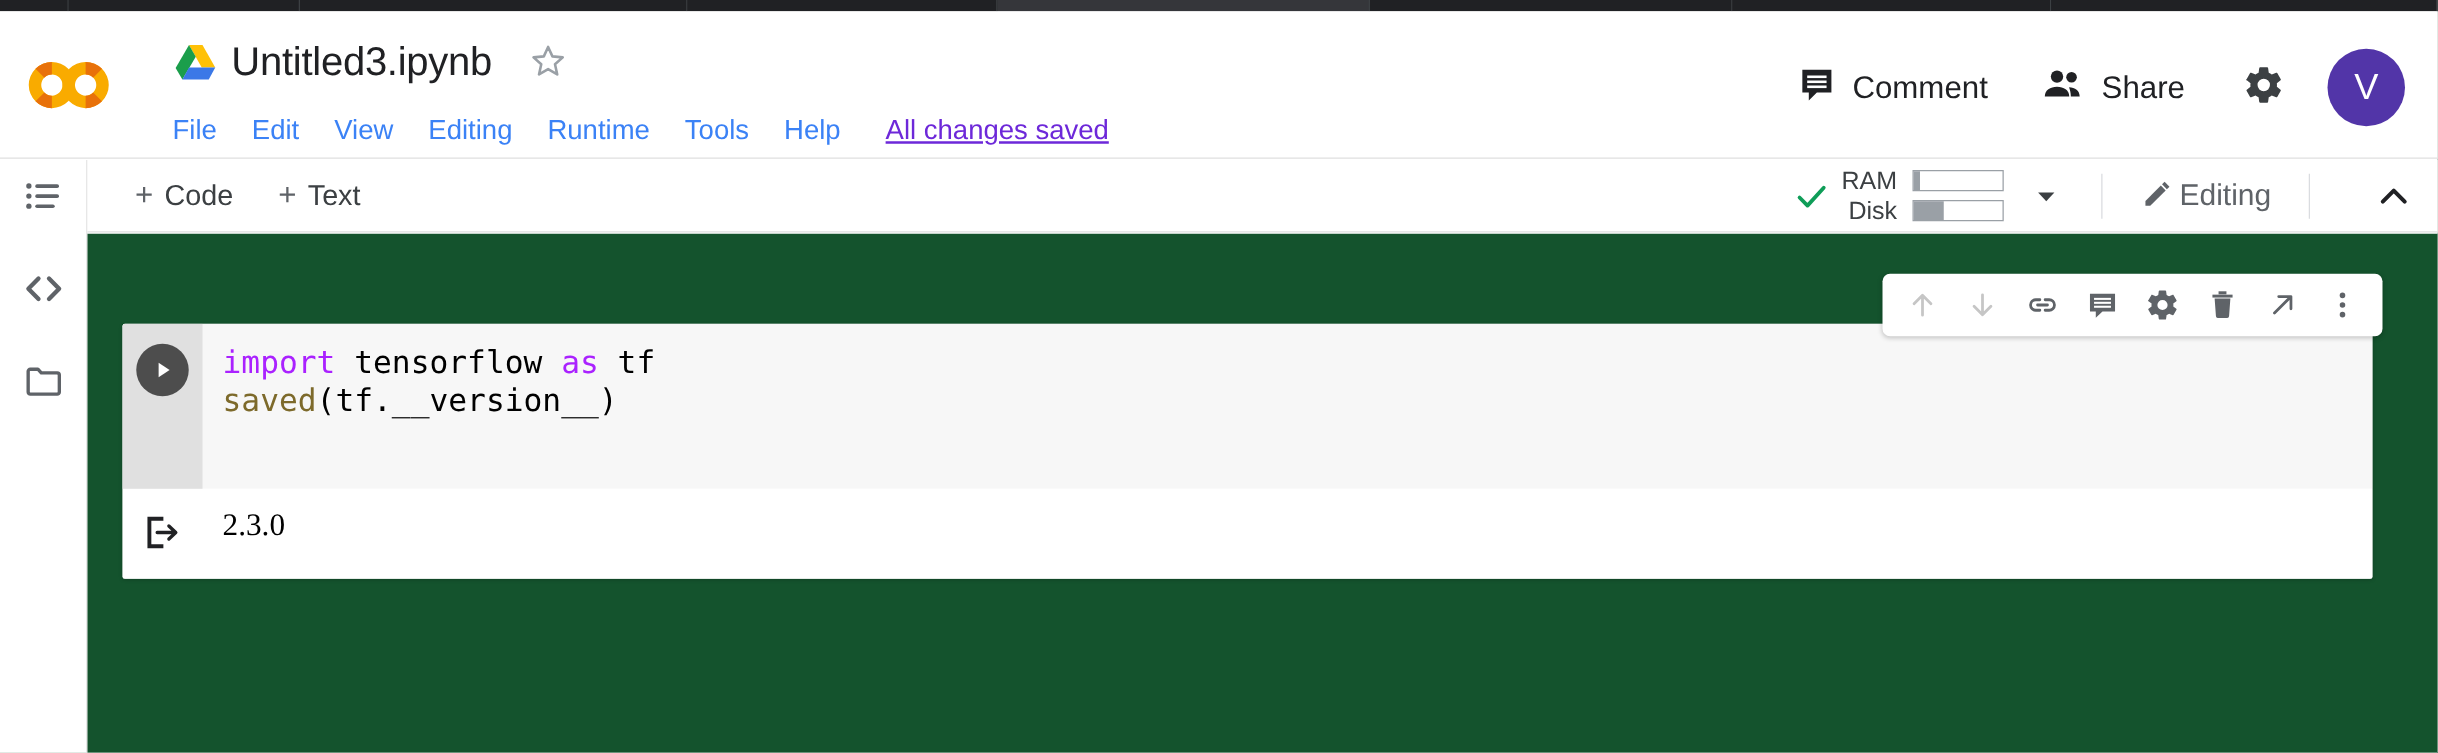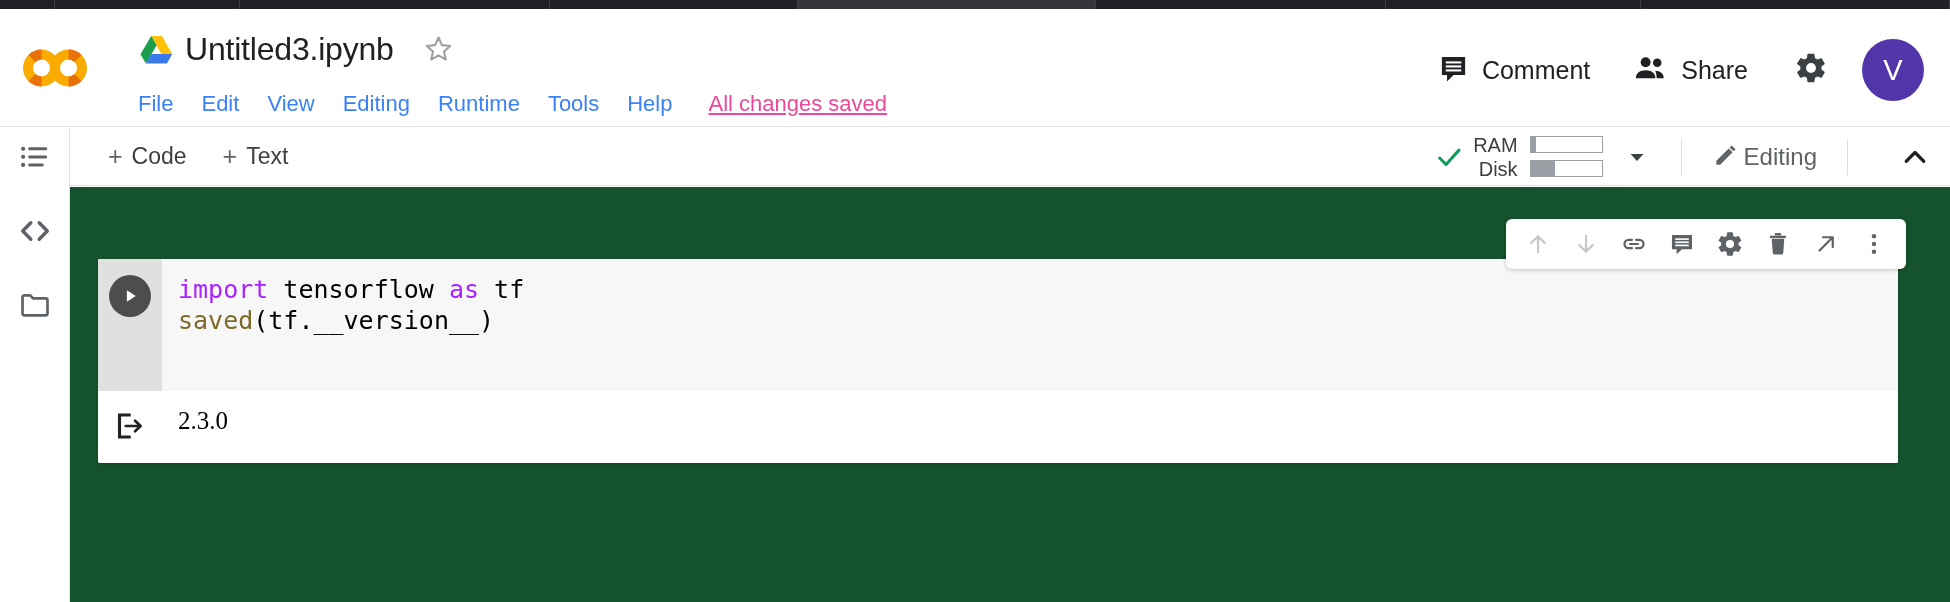--- a/index.html
+++ b/index.html
@@ -70,21 +70,21 @@
   .menu-item {
     font-size: 22px;
     color: #3b82f6;
     padding: 0 14px;
     white-space: nowrap;
     cursor: pointer;
   }
   .menu-item:first-child { padding-left: 0; }
   .saved-status {
     font-size: 22px;
-    color: #ec4899;
+    color: #6d28d9;
     text-decoration: underline;
     margin-left: 22px;
     white-space: nowrap;
     cursor: pointer;
   }
 
   .header-right {
     position: absolute;
     right: 26px; top: 30px;
     display: flex;

